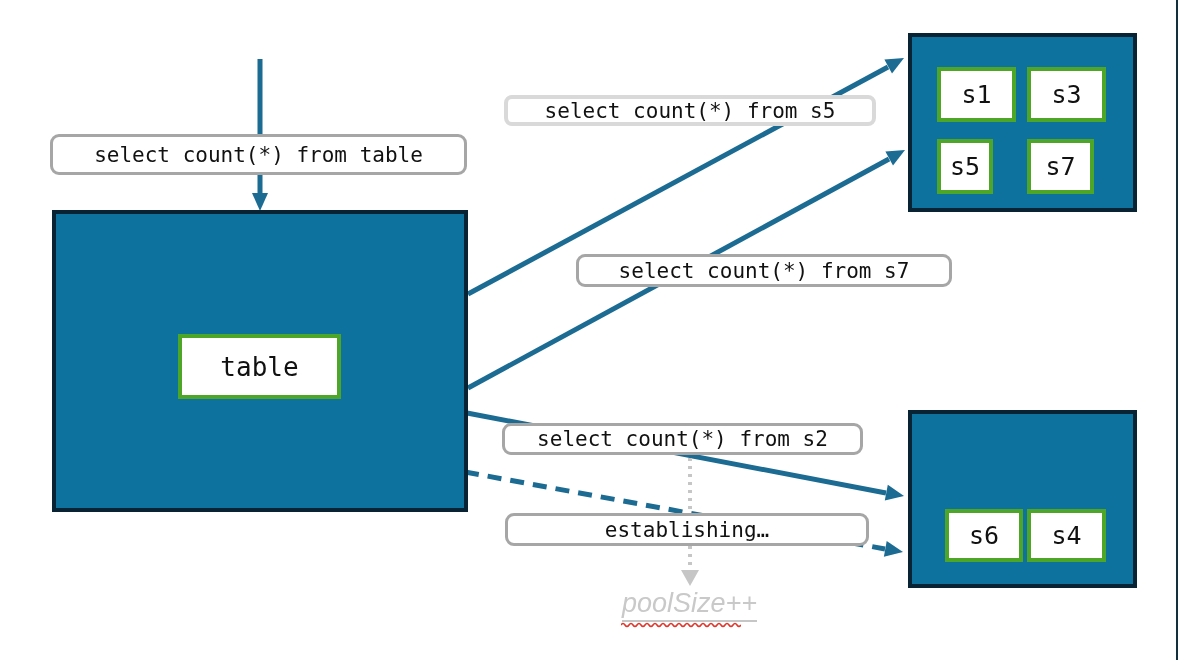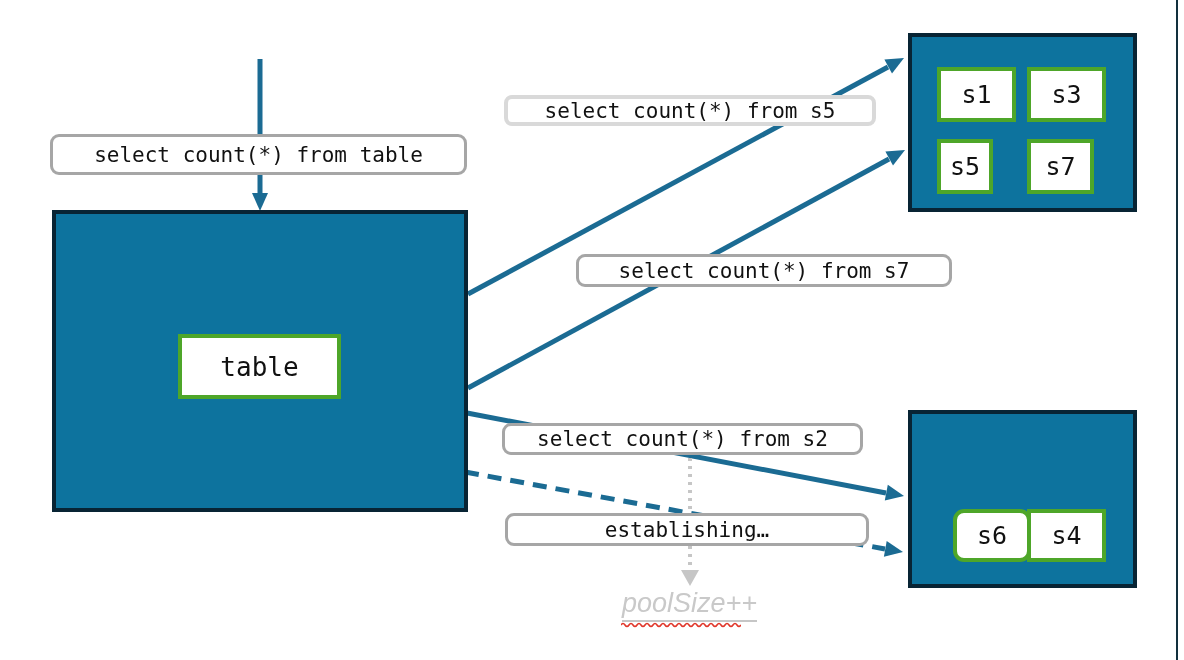--- a/index.html
+++ b/index.html
@@ -83,21 +83,21 @@
   </div>
 
   <div class="tealbox" style="left:908px;top:33px;width:229px;height:179px;">
     <div class="shard" style="left:25px;top:30px;width:79px;height:55px;">s1</div>
     <div class="shard" style="left:115px;top:30px;width:79px;height:55px;">s3</div>
     <div class="shard" style="left:25px;top:102px;width:56px;height:55px;">s5</div>
     <div class="shard" style="left:115px;top:102px;width:67px;height:55px;">s7</div>
   </div>
 
   <div class="tealbox" style="left:908px;top:410px;width:229px;height:178px;">
-    <div class="shard" style="left:41px;top:95px;width:78px;height:53px;border-radius:11px;">s6</div>
+    <div class="shard" style="left:33px;top:95px;width:78px;height:53px;">s6</div>
     <div class="shard" style="left:115px;top:95px;width:79px;height:53px;">s4</div>
   </div>
 
   <div class="poolsize">poolSize++</div>
   <svg class="squiggle" width="120" height="8" viewBox="0 0 120 8">
     <path d="M0 4 Q2 1 4 4 T8 4 T12 4 T16 4 T20 4 T24 4 T28 4 T32 4 T36 4 T40 4 T44 4 T48 4 T52 4 T56 4 T60 4 T64 4 T68 4 T72 4 T76 4 T80 4 T84 4 T88 4 T92 4 T96 4 T100 4 T104 4 T108 4 T112 4 T116 4 T120 4" fill="none" stroke="#e0382c" stroke-width="1.6"></path>
   </svg>
 
   <div class="edge-line"></div>
 

